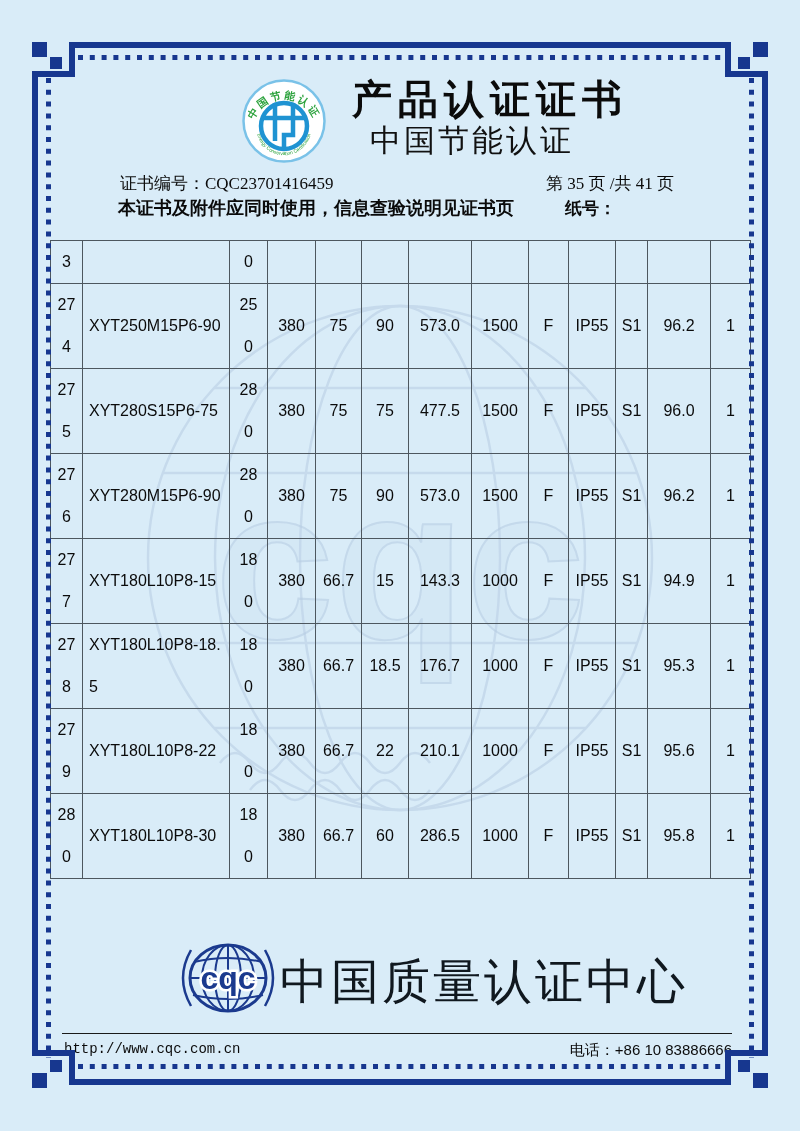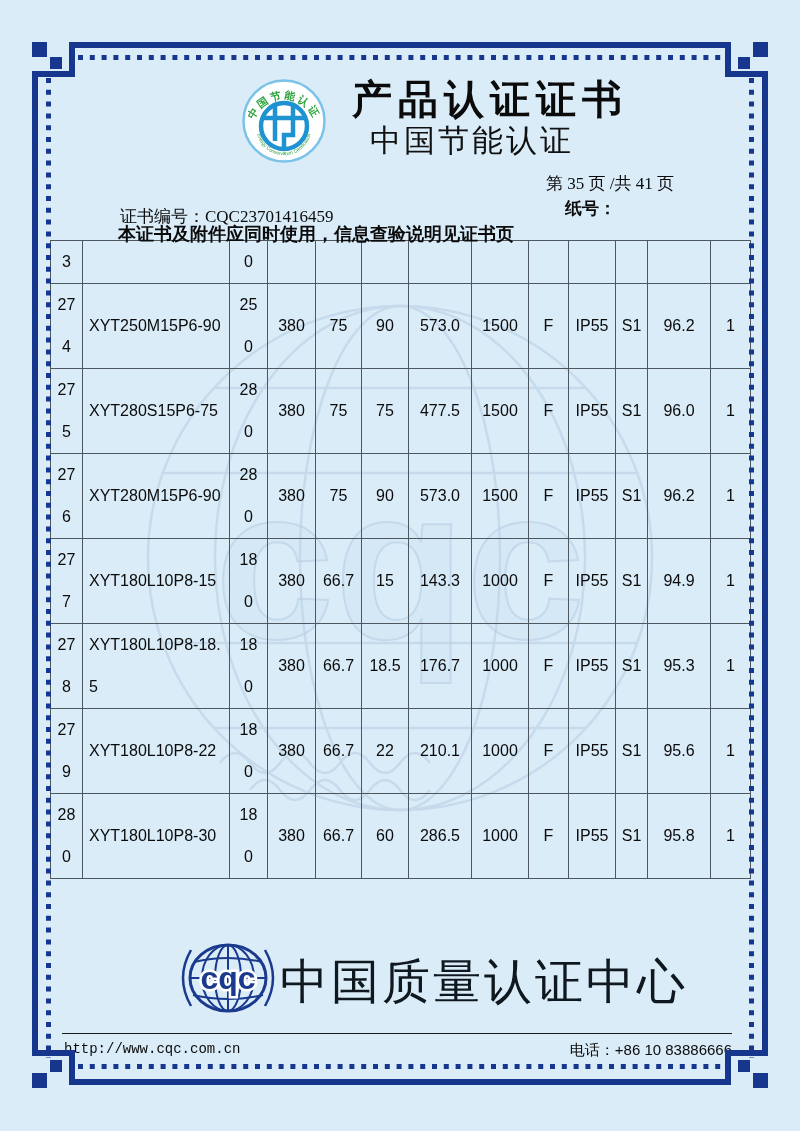--- a/index.html
+++ b/index.html
@@ -10,24 +10,24 @@
   #watermark{position:absolute;left:130px;top:288px;z-index:1;pointer-events:none;}
   #border-decor{position:absolute;left:0;top:0;z-index:6;pointer-events:none;}
 
   
   .energy-logo{position:absolute;left:242px;top:79px;z-index:3;}
   .doc-title{position:absolute;left:352px;top:79px;z-index:3;font-size:40px;font-weight:bold;
              letter-spacing:6px;color:#0b0b0b;line-height:1;}
   .doc-subtitle{position:absolute;left:370px;top:124px;z-index:3;font-size:31px;letter-spacing:3px;
              color:#111;line-height:1.1;}
   .cert-line{position:absolute;left:120px;top:172px;z-index:3;
-             font-family:"Liberation Serif","DejaVu Serif",serif;font-size:17px;color:#0b0b0b;margin-top:33px;}
+             font-family:"Liberation Serif","DejaVu Serif",serif;font-size:17px;color:#0b0b0b;}
   .page-info{position:absolute;left:546px;top:172px;z-index:3;
              font-family:"Liberation Serif","DejaVu Serif",serif;font-size:17px;color:#0b0b0b;}
-  .usage-note{position:absolute;left:118px;top:196px;z-index:3;font-size:18px;font-weight:bold;color:#0b0b0b;margin-top:26px;}
+  .usage-note{position:absolute;left:118px;top:196px;z-index:3;font-size:18px;font-weight:bold;color:#0b0b0b;}
   .paper-no{position:absolute;left:565px;top:197px;z-index:3;font-size:17px;font-weight:bold;color:#0b0b0b;}
 
   
   .spec-table-wrap{position:absolute;left:50px;top:240px;z-index:2;}
   table.spec{border-collapse:collapse;table-layout:fixed;width:700px;background:transparent;}
   table.spec td{border:1px solid #4d575f;text-align:center;vertical-align:middle;
                 font-size:16px;line-height:42px;padding:0;color:#0b0b0b;
                 white-space:pre-line;overflow:hidden;}
   table.spec td.model{text-align:left;padding-left:6px;}
   table.spec tr{height:85px;}

